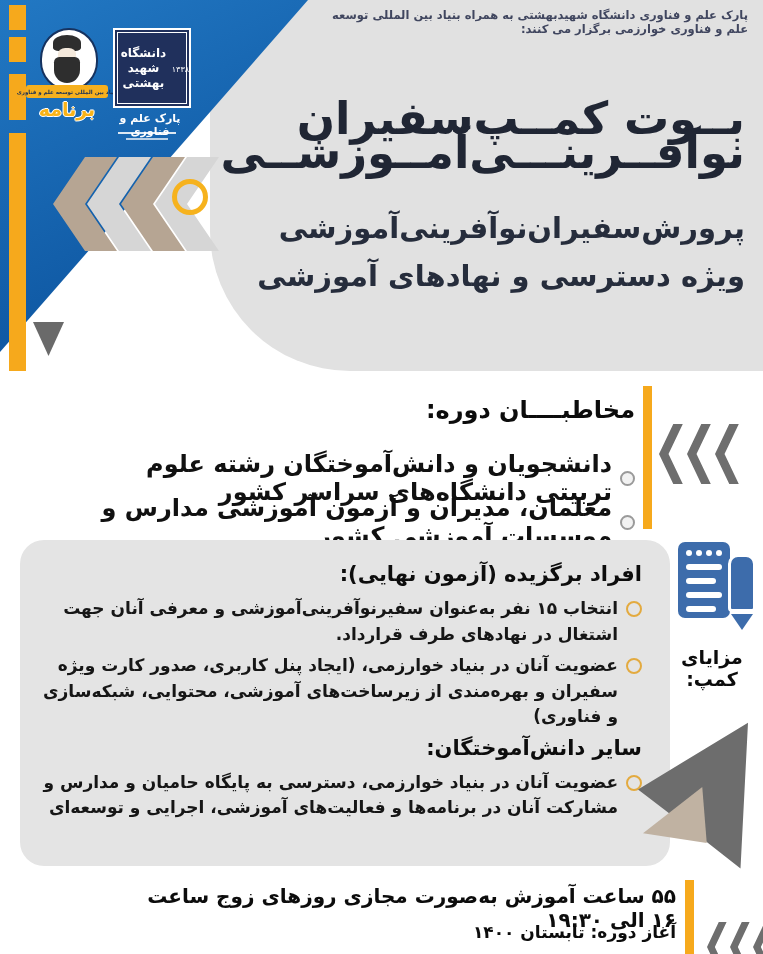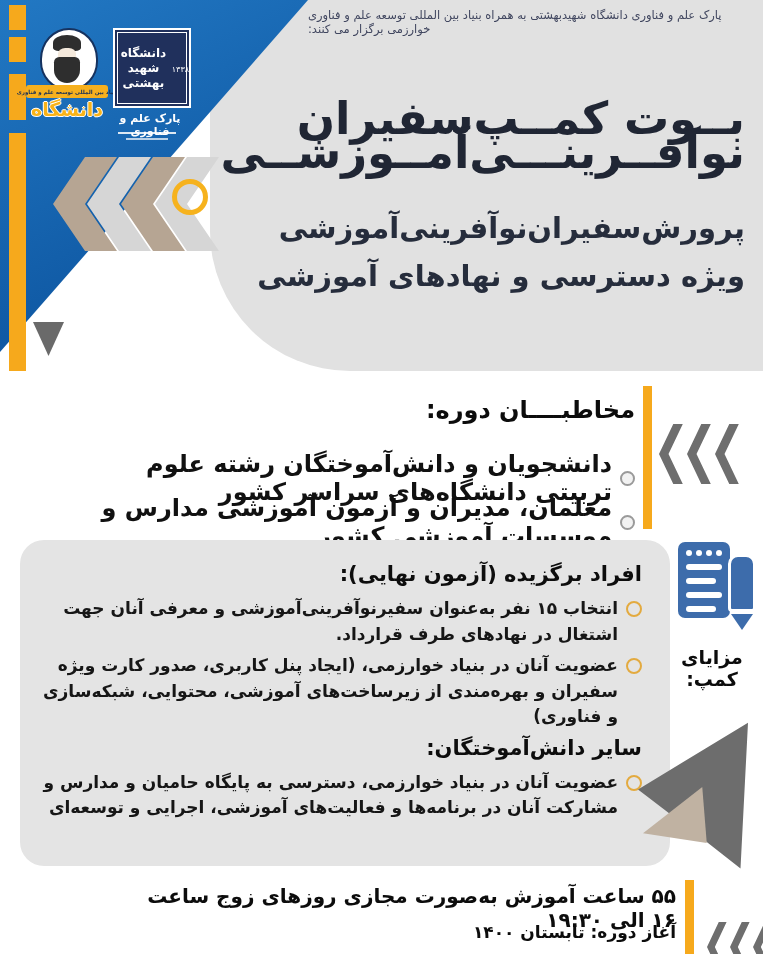--- a/index.html
+++ b/index.html
@@ -52,22 +52,22 @@
   .chev{clip-path:polygon(0 50%,50% 0,100% 0,50% 50%,100% 100%,50% 100%);}
   .chev-lg{top:157px;width:64px;height:94px;}
   .c1{left:53px;background:#b6a593;} .c2{left:87px;background:#d6d6d6;}
   .c3{left:121px;background:#b6a593;} .c4{left:155px;background:#d6d6d6;}
   .ring{top:179px;left:172px;width:26px;height:26px;border:5px solid #f6b21d;
         border-radius:50%;background:transparent;}
   .tri-down{top:322px;left:33px;width:31px;height:34px;background:#6a6a6a;
             clip-path:polygon(0 0,100% 0,50% 100%);}
 
   
-  .org-line{top:8px;right:15px;width:440px;text-align:left;direction:rtl;
-            color:#40465f;font-size:11.5px;font-weight:400;}
+  .org-line{top:8px;right:15px;width:440px;text-align:right;direction:rtl;
+            color:#40465f;font-size:11.5px;font-weight:700;}
 
   
   .title{right:18px;direction:rtl;text-align:right;color:#202634;font-weight:800;
          font-size:45px;line-height:1.0;letter-spacing:-1px;}
   .t1{top:72px;margin-top:24px;} .t2{top:130px;}
   .subtitle{right:18px;direction:rtl;text-align:right;color:#262d3c;font-weight:700;
             font-size:29px;line-height:1.0;margin-left:32px;}
   .s1{top:214px;} .s2{top:262px;}
 
   
@@ -135,21 +135,21 @@
 <div class="abs ydash yd3"></div>
 <div class="abs ydash yd4"></div>
 
 <div class="abs kh-logo">
   <div class="kh-oval">
     <div class="kh-turban"></div>
     <div class="kh-face"></div>
     <div class="kh-beard"></div>
   </div>
   <div class="kh-banner">بنیاد بین المللی توسعه علم و فناوری</div>
-  <div class="kh-name">دانشگاه</div>
+  <div class="kh-name">برنامه</div>
 </div>
 
 <div class="abs sbu-logo">
   <div class="sbu-l1">دانشگاه شهید بهشتی</div>
   <div class="sbu-year">۱۳۳۸</div>
 </div>
 <div class="abs park-label">پارک علم و فناوری</div>
 <div class="abs park-line"></div>
 <div class="abs park-line2"></div>
 

